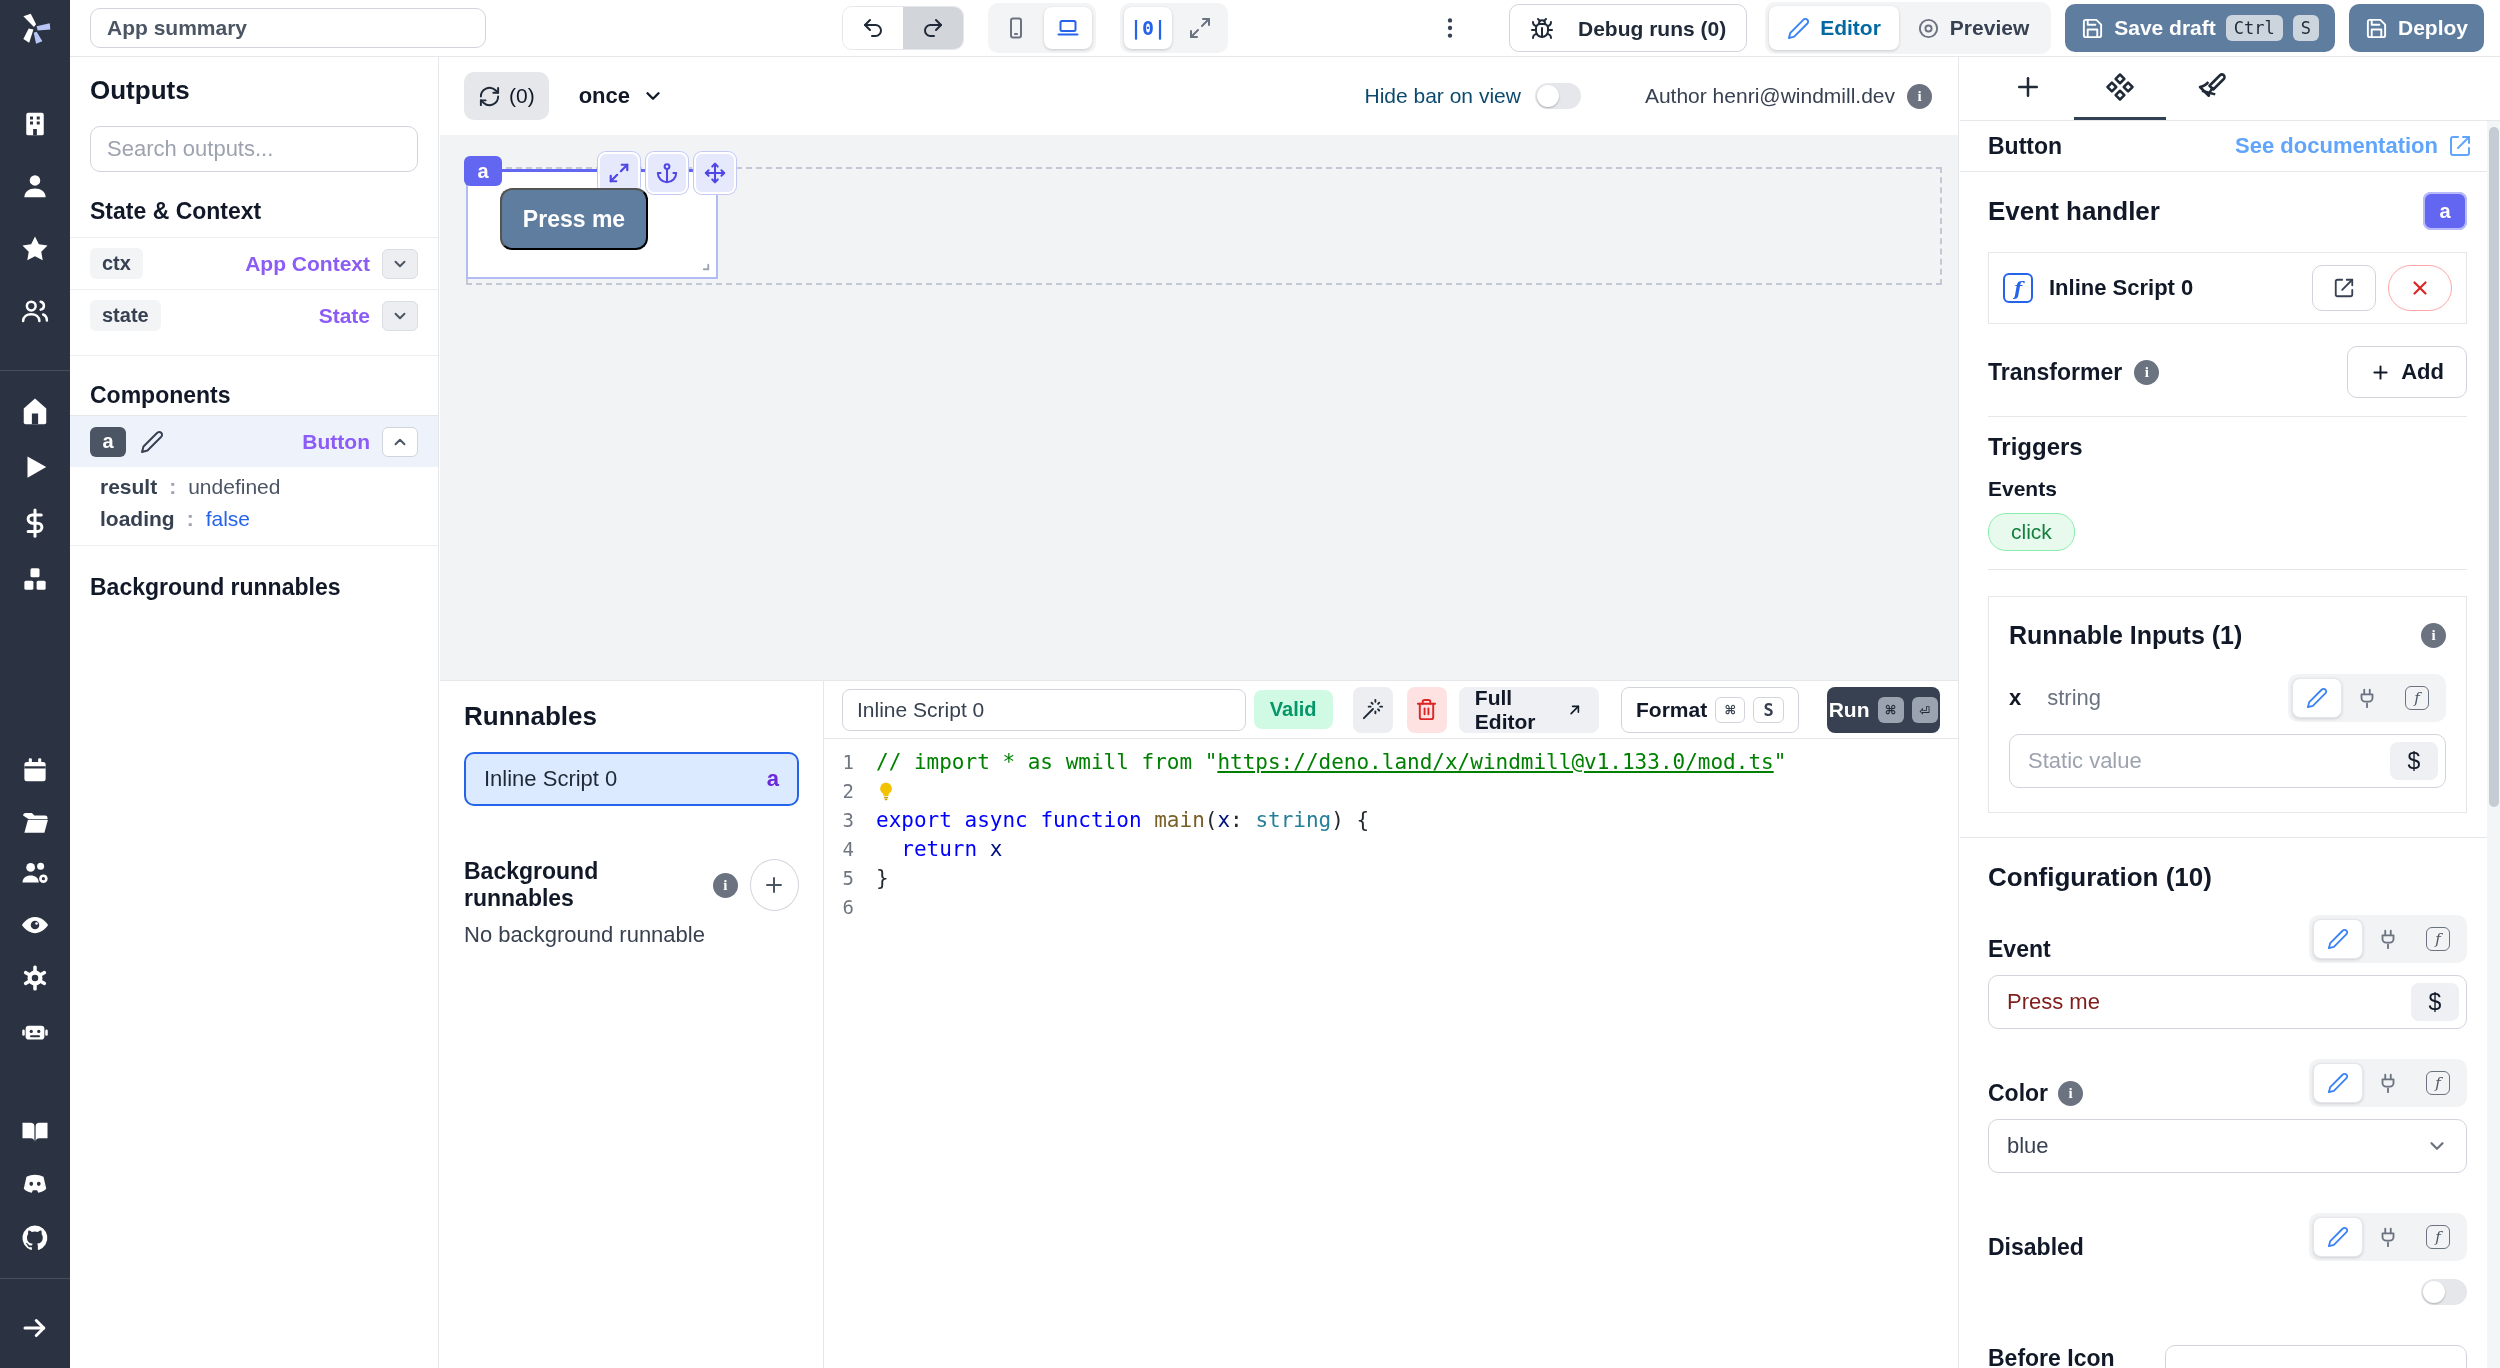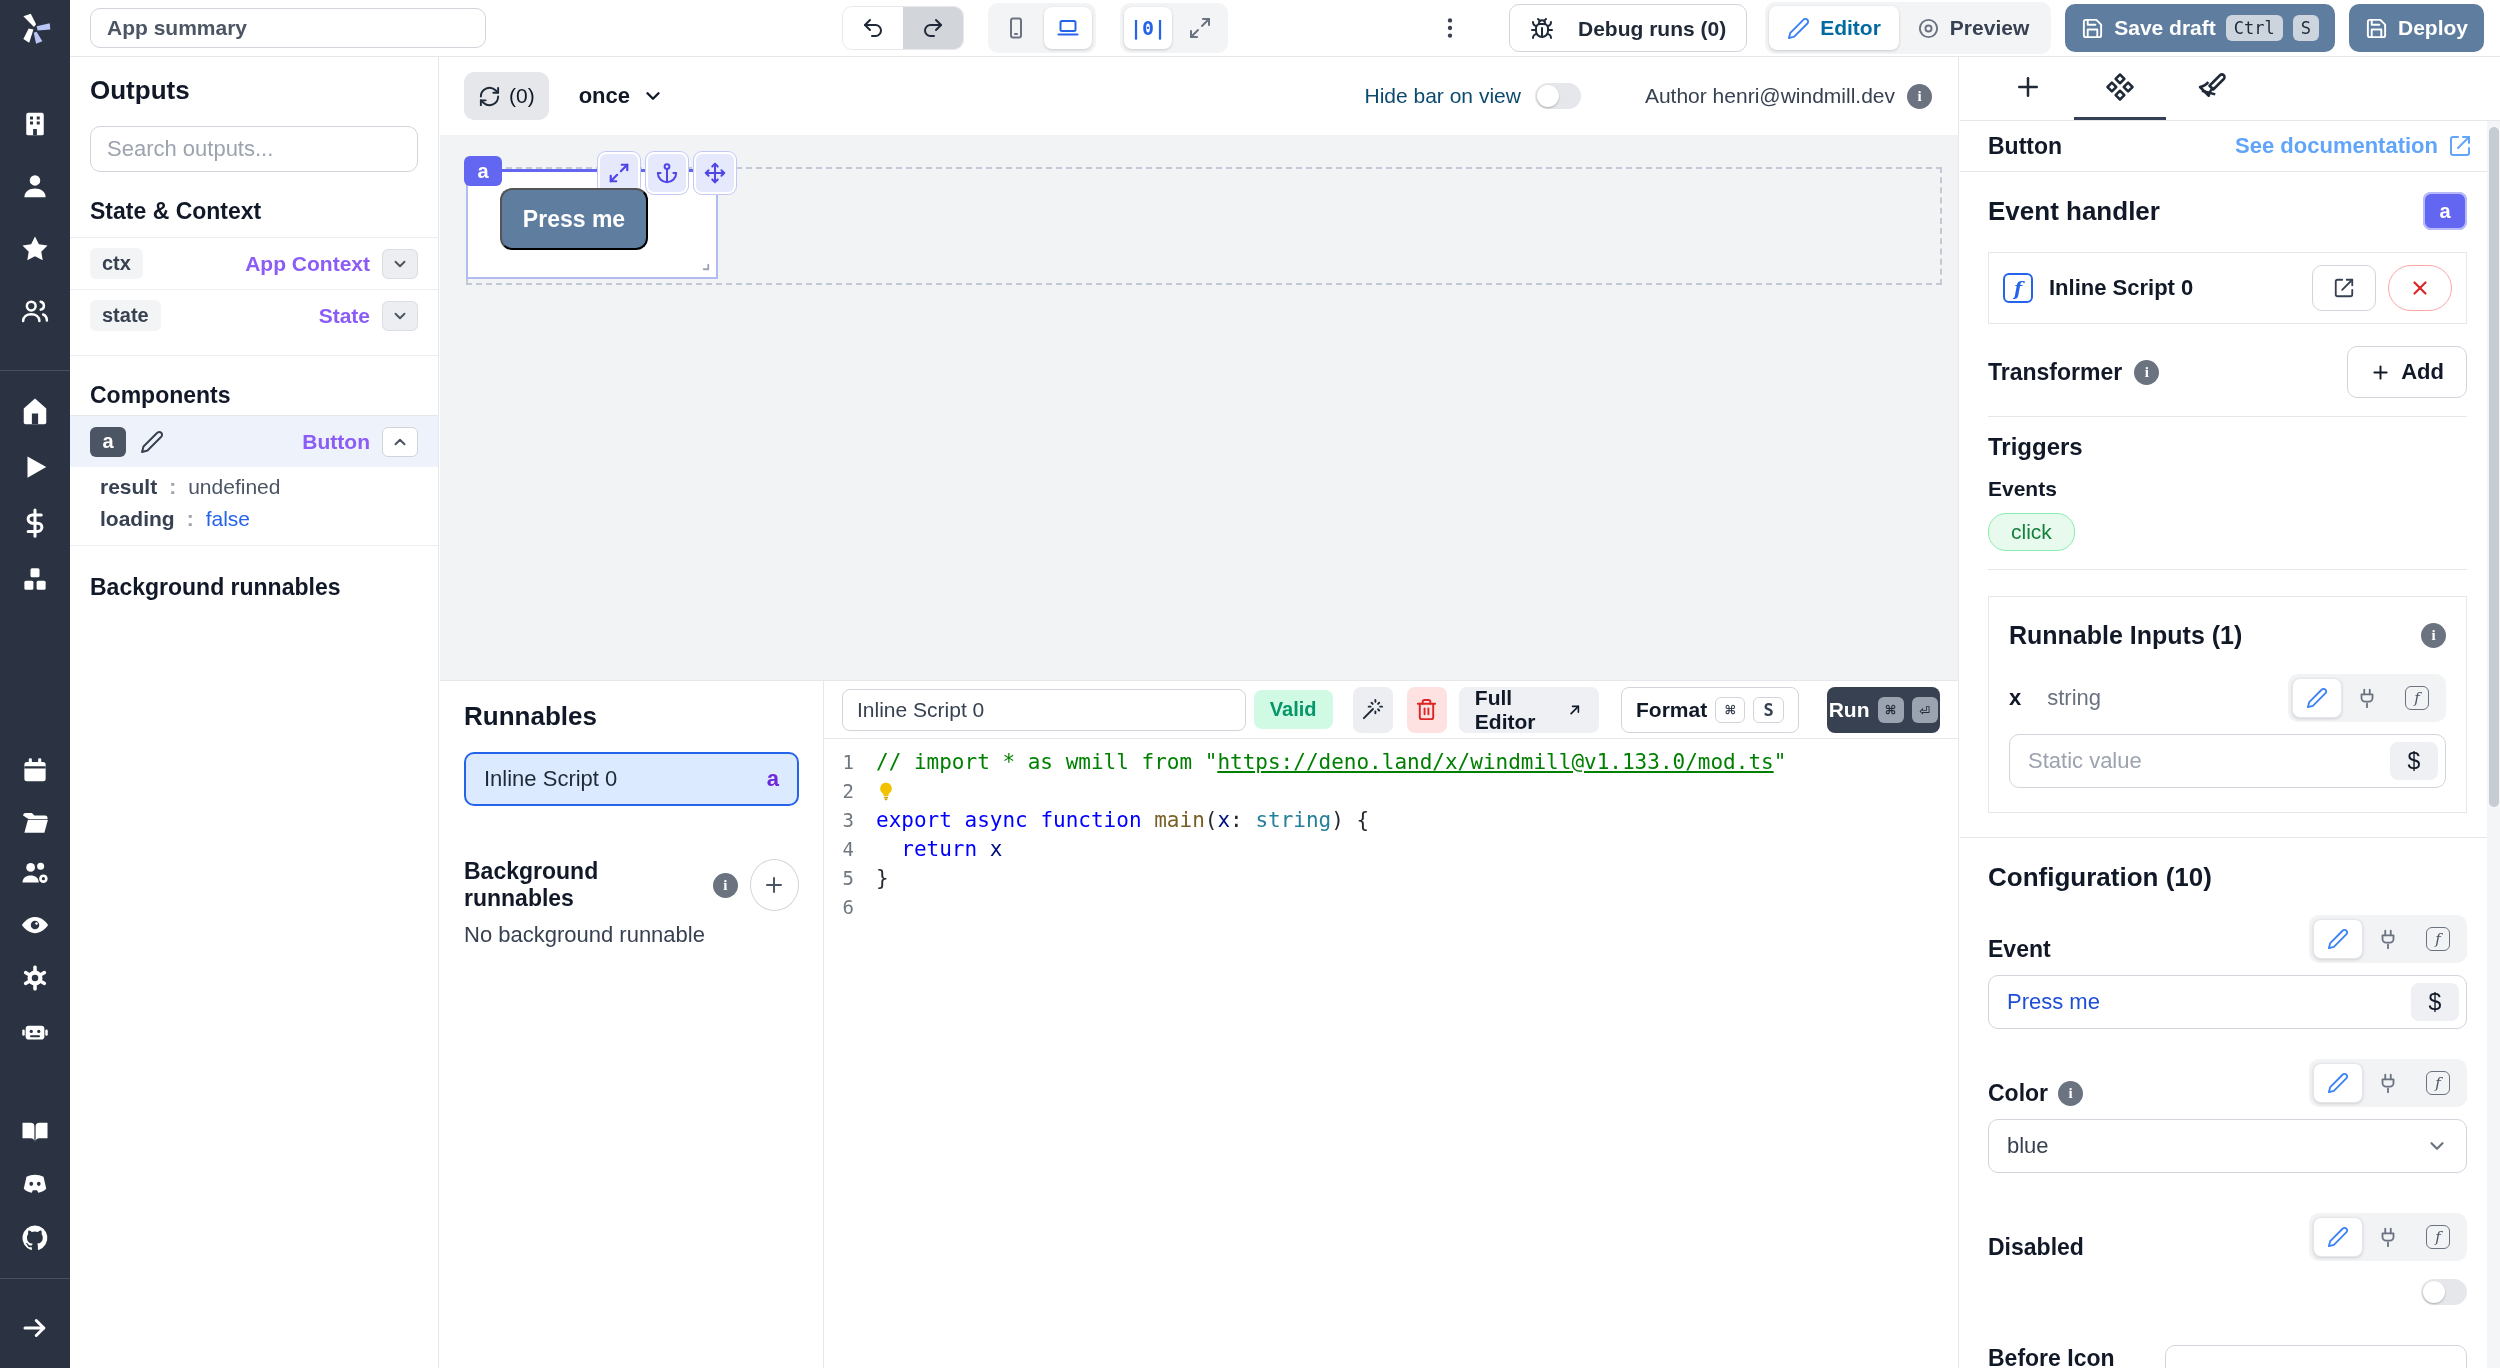--- a/index.html
+++ b/index.html
@@ -130,21 +130,21 @@
   .ri-head { display:flex; align-items:center; }
   .ri-title { font-size:25px; font-weight:700; color:#111827; }
   .xrow { margin-top:24px; display:flex; align-items:center; }
   .xname { font-size:22px; font-weight:700; color:#111827; }
   .xtype { margin-left:26px; font-size:22px; color:#6b7280; }
   .segctl { margin-left:auto; background:#f1f3f5; border-radius:10px; padding:4px; display:flex; }
   .segcell { width:50px; height:40px; display:flex; align-items:center; justify-content:center; border-radius:8px; cursor:pointer; }
   .segcell.sel { background:#fff; border:1px solid #e5e7eb; box-shadow:0 1px 3px rgba(0,0,0,0.15); }
   .fsm { width:24px; height:24px; border:1.5px solid #6b7280; border-radius:6px; color:#4b5563; display:flex; align-items:center; justify-content:center; font-family:"DejaVu Serif",serif; font-style:italic; font-size:15px; }
   .inwrap { position:relative; margin-top:12px; }
-  .tinput { width:100%; height:54px; border:1px solid #d1d5db; border-radius:10px; padding:0 70px 0 18px; font-size:22px; color:#1d4ed8; outline:none; font-family:"Liberation Sans",sans-serif; }
+  .tinput { width:100%; height:54px; border:1px solid #d1d5db; border-radius:10px; padding:0 70px 0 18px; font-size:22px; color:#7f1d1d; outline:none; font-family:"Liberation Sans",sans-serif; }
   .tinput::placeholder { color:#9ca3af; }
   .dollar { position:absolute; right:8px; top:8px; width:48px; height:38px; background:#eef0f3; border-radius:8px; display:flex; align-items:center; justify-content:center; font-size:23px; color:#111827; cursor:pointer; }
   .cfg-title { margin-top:24px; font-size:26px; font-weight:700; color:#111827; }
   .cfgrow { margin-top:22px; display:flex; align-items:flex-end; }
   .cfgrow.center { align-items:center; }
   .cfglbl { font-size:23px; font-weight:700; color:#111827; display:flex; align-items:center; gap:10px; }
   .selectbox { height:54px; border:1px solid #d1d5db; border-radius:10px; display:flex; align-items:center; padding:0 18px; font-size:22px; color:#374151; cursor:pointer; background:#fff;gap:17px; }
   .selectbox .chev { margin-left:auto; }
   .sel-full { margin-top:12px; }
   .togg-row { margin-top:18px; display:flex; justify-content:flex-end; }

